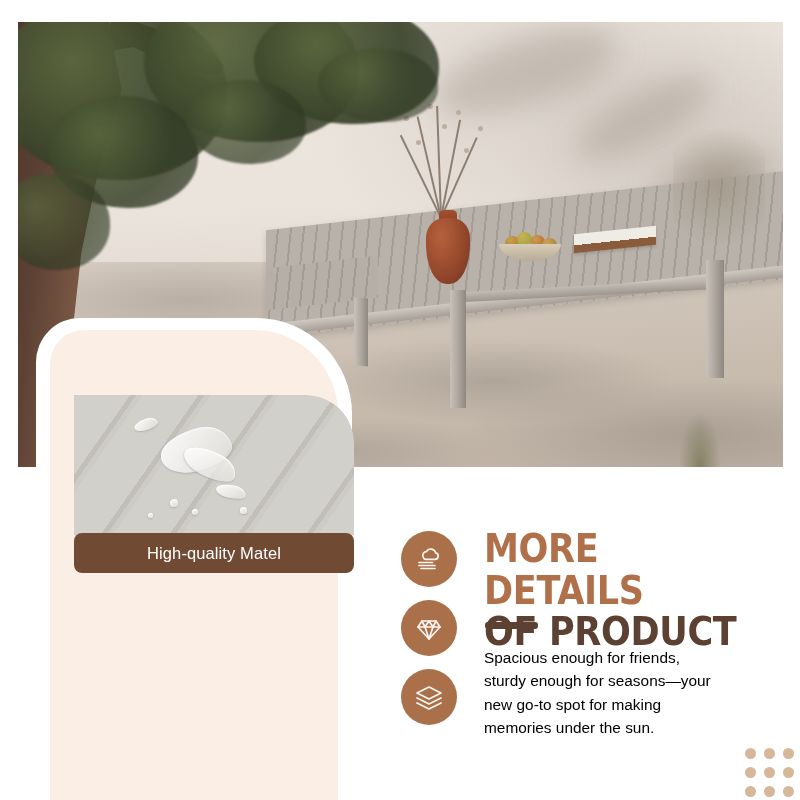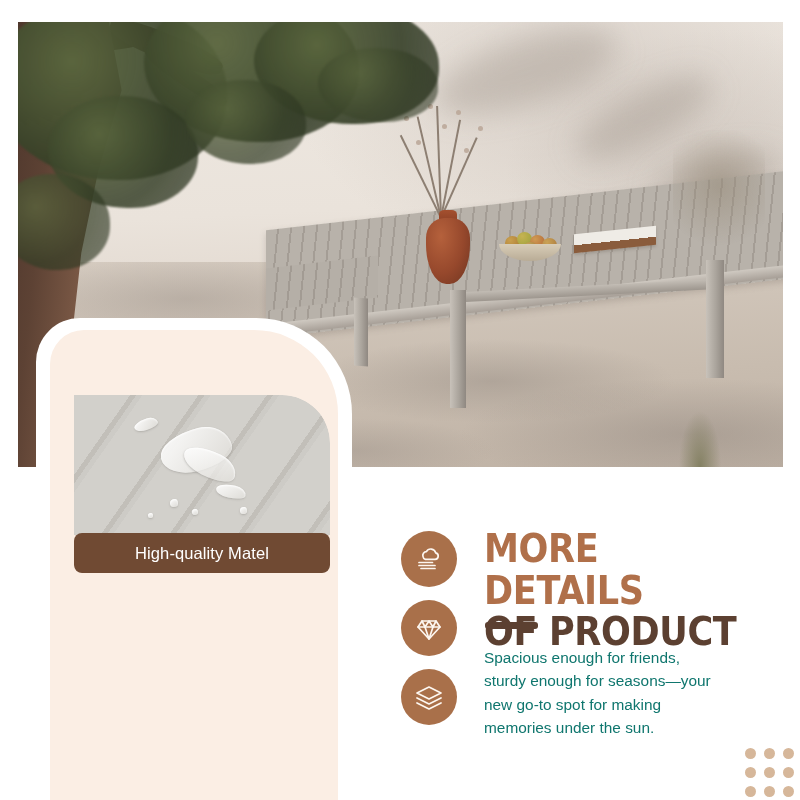--- a/index.html
+++ b/index.html
@@ -249,21 +249,21 @@
     top: 330px;
     width: 288px;
     height: 470px;
     background: #fbeee4;
     border-radius: 34px 84px 0 0;
   }
 
   .feature-card {
     position: absolute;
     left: 74px;
-    width: 256px;
+    width: 280px;
     overflow: hidden;
   }
   .feature-card.one  { top: 395px; height: 178px; border-radius: 0 48px 6px 6px; }
   .feature-card.two  { top: 600px; height: 180px; border-radius: 0 0 6px 6px; }
 
   .fc-photo {
     position: absolute;
     left: 0; right: 0; top: 0;
     height: 140px;
   }
@@ -393,21 +393,21 @@
     background: #5c4031;
   }
 
   .body-text {
     position: absolute;
     left: 484px;
     top: 646px;
     width: 242px;
     font-size: 15.4px;
     line-height: 1.52;
-    color: #0f766e;
+    color: #000000;
   }
 
   .dot-grid {
     position: absolute;
     left: 745px;
     top: 748px;
     display: grid;
     grid-template-columns: repeat(3, 11px);
     grid-auto-rows: 11px;
     gap: 8px;

